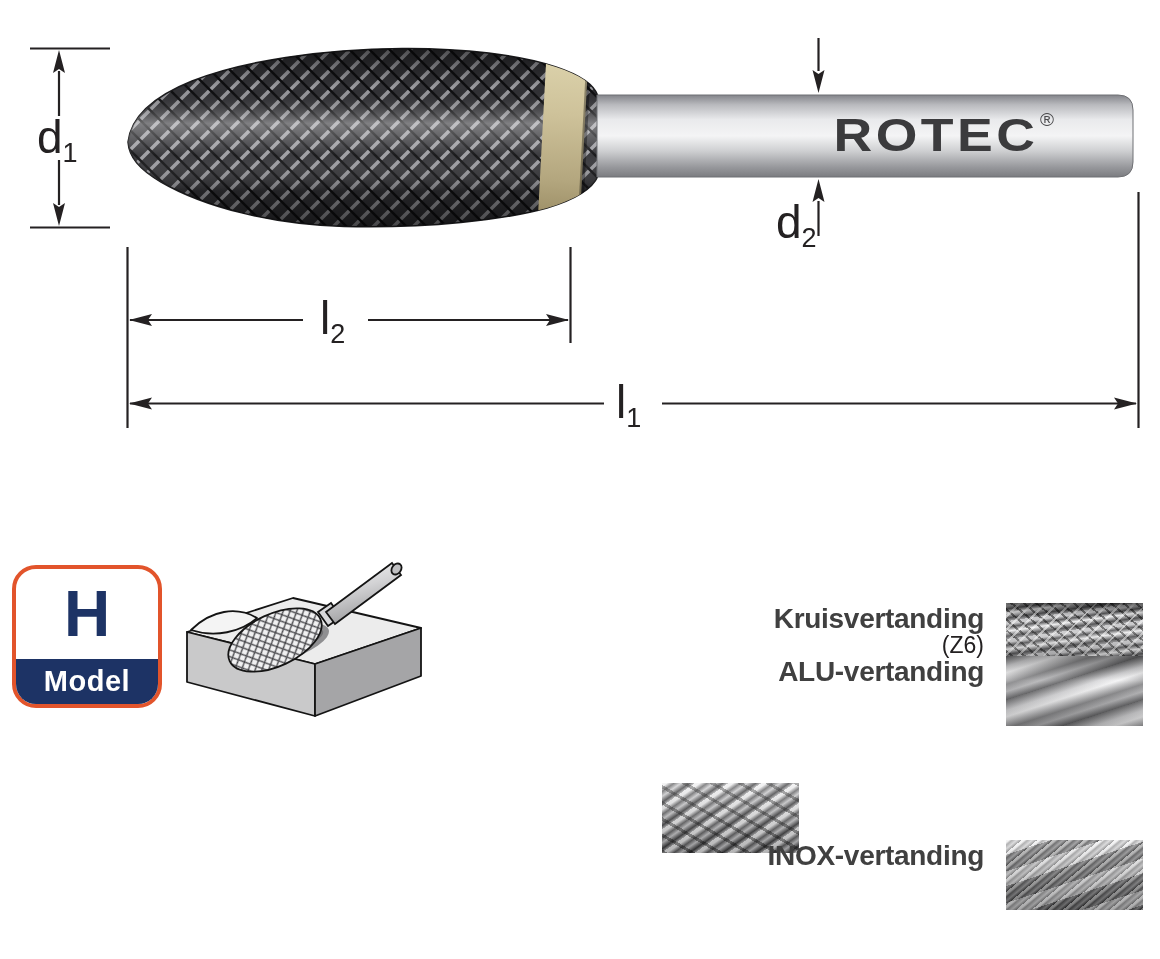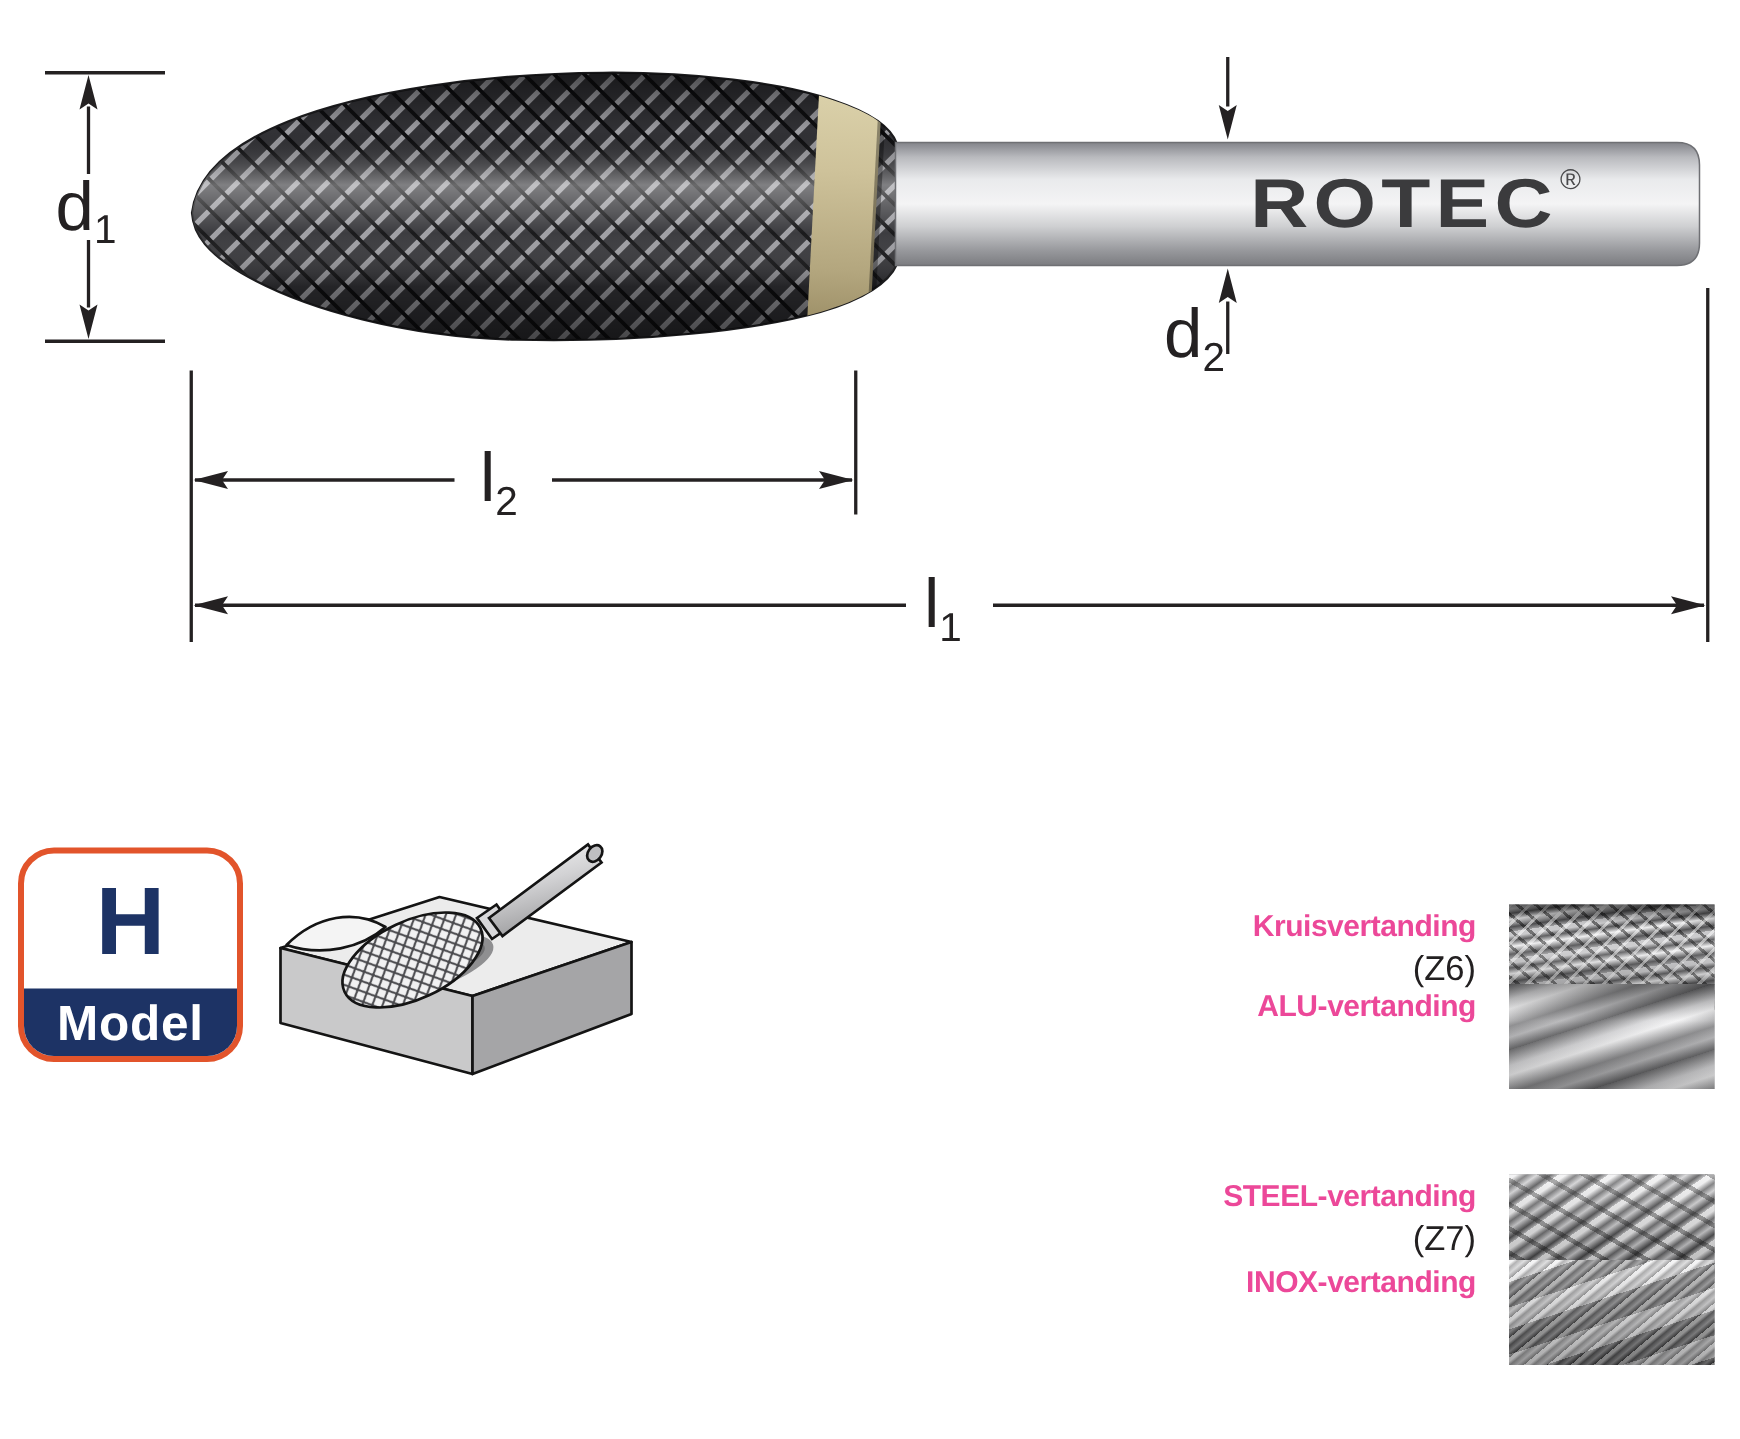--- a/index.html
+++ b/index.html
@@ -10,29 +10,29 @@
   
   .drawing{position:absolute;left:0;top:0;width:1160px;height:470px;}
 
   
   .badge{position:absolute;left:12px;top:565px;width:150px;height:143px;background:#ffffff;
          border:4px solid #e2542b;border-radius:24px;box-sizing:border-box;overflow:hidden;
          display:flex;flex-direction:column;}
   .badge-top{flex:1;display:flex;align-items:center;justify-content:center;}
   .badge-letter{font-weight:bold;font-size:64px;line-height:1;color:#1d3365;}
   .badge-band{height:45px;background:#1d3365;display:flex;align-items:center;justify-content:center;}
-  .badge-band-label{font-weight:bold;font-size:33px;color:#ffffff;letter-spacing:0.5px;}
+  .badge-band-label{font-weight:bold;font-size:29px;color:#ffffff;letter-spacing:0.5px;}
 
   
   .appillu{position:absolute;left:175px;top:548px;width:290px;height:200px;}
 
   
   .tooth-row{position:absolute;left:640px;width:503px;display:flex;align-items:flex-start;}
   .tooth-label{width:344px;text-align:right;padding-top:2px;}
-  .tooth-name{font-weight:bold;font-size:20px;line-height:27px;letter-spacing:-0.3px;color:#ec4899;}
+  .tooth-name{font-weight:bold;font-size:28px;line-height:27px;letter-spacing:-0.3px;color:#404040;}
   .tooth-code{font-size:23px;line-height:27px;color:#232021;}
   .swatch{width:137px;height:70px;margin-left:22px;}
 
   .tex-cross{
     background-color:#707072;
     background-image:
       linear-gradient(180deg, rgba(0,0,0,0.55) 0%, rgba(0,0,0,0) 18%, rgba(255,255,255,0.12) 45%, rgba(0,0,0,0.35) 100%),
       repeating-linear-gradient(135deg, rgba(255,255,255,0.5) 0 2px, rgba(255,255,255,0) 2px 9px),
       repeating-linear-gradient(40deg, rgba(0,0,0,0.45) 0 2px, rgba(0,0,0,0) 2px 8px),
       repeating-linear-gradient(172deg, #c8c8ca 0 3px, #58585a 6px, #ededee 10px, #4e4e50 15px, #9a9a9c 18px);
@@ -195,24 +195,20 @@
   </div>
 
   <div class="tooth-row" style="top:656px;">
     <div class="tooth-label">
       <div class="tooth-name">ALU-vertanding</div>
     </div>
     <div class="swatch tex-alu"></div>
   </div>
 
   <div class="tooth-row" style="top:783px;">
-    <div class="tooth-label">
-      <div class="tooth-name">STEEL-vertanding</div>
-      <div class="tooth-code">(Z7)</div>
-    </div>
     <div class="swatch tex-steel"></div>
   </div>
 
   <div class="tooth-row" style="top:840px;">
     <div class="tooth-label">
       <div class="tooth-name">INOX-vertanding</div>
     </div>
     <div class="swatch tex-inox"></div>
   </div>
 

